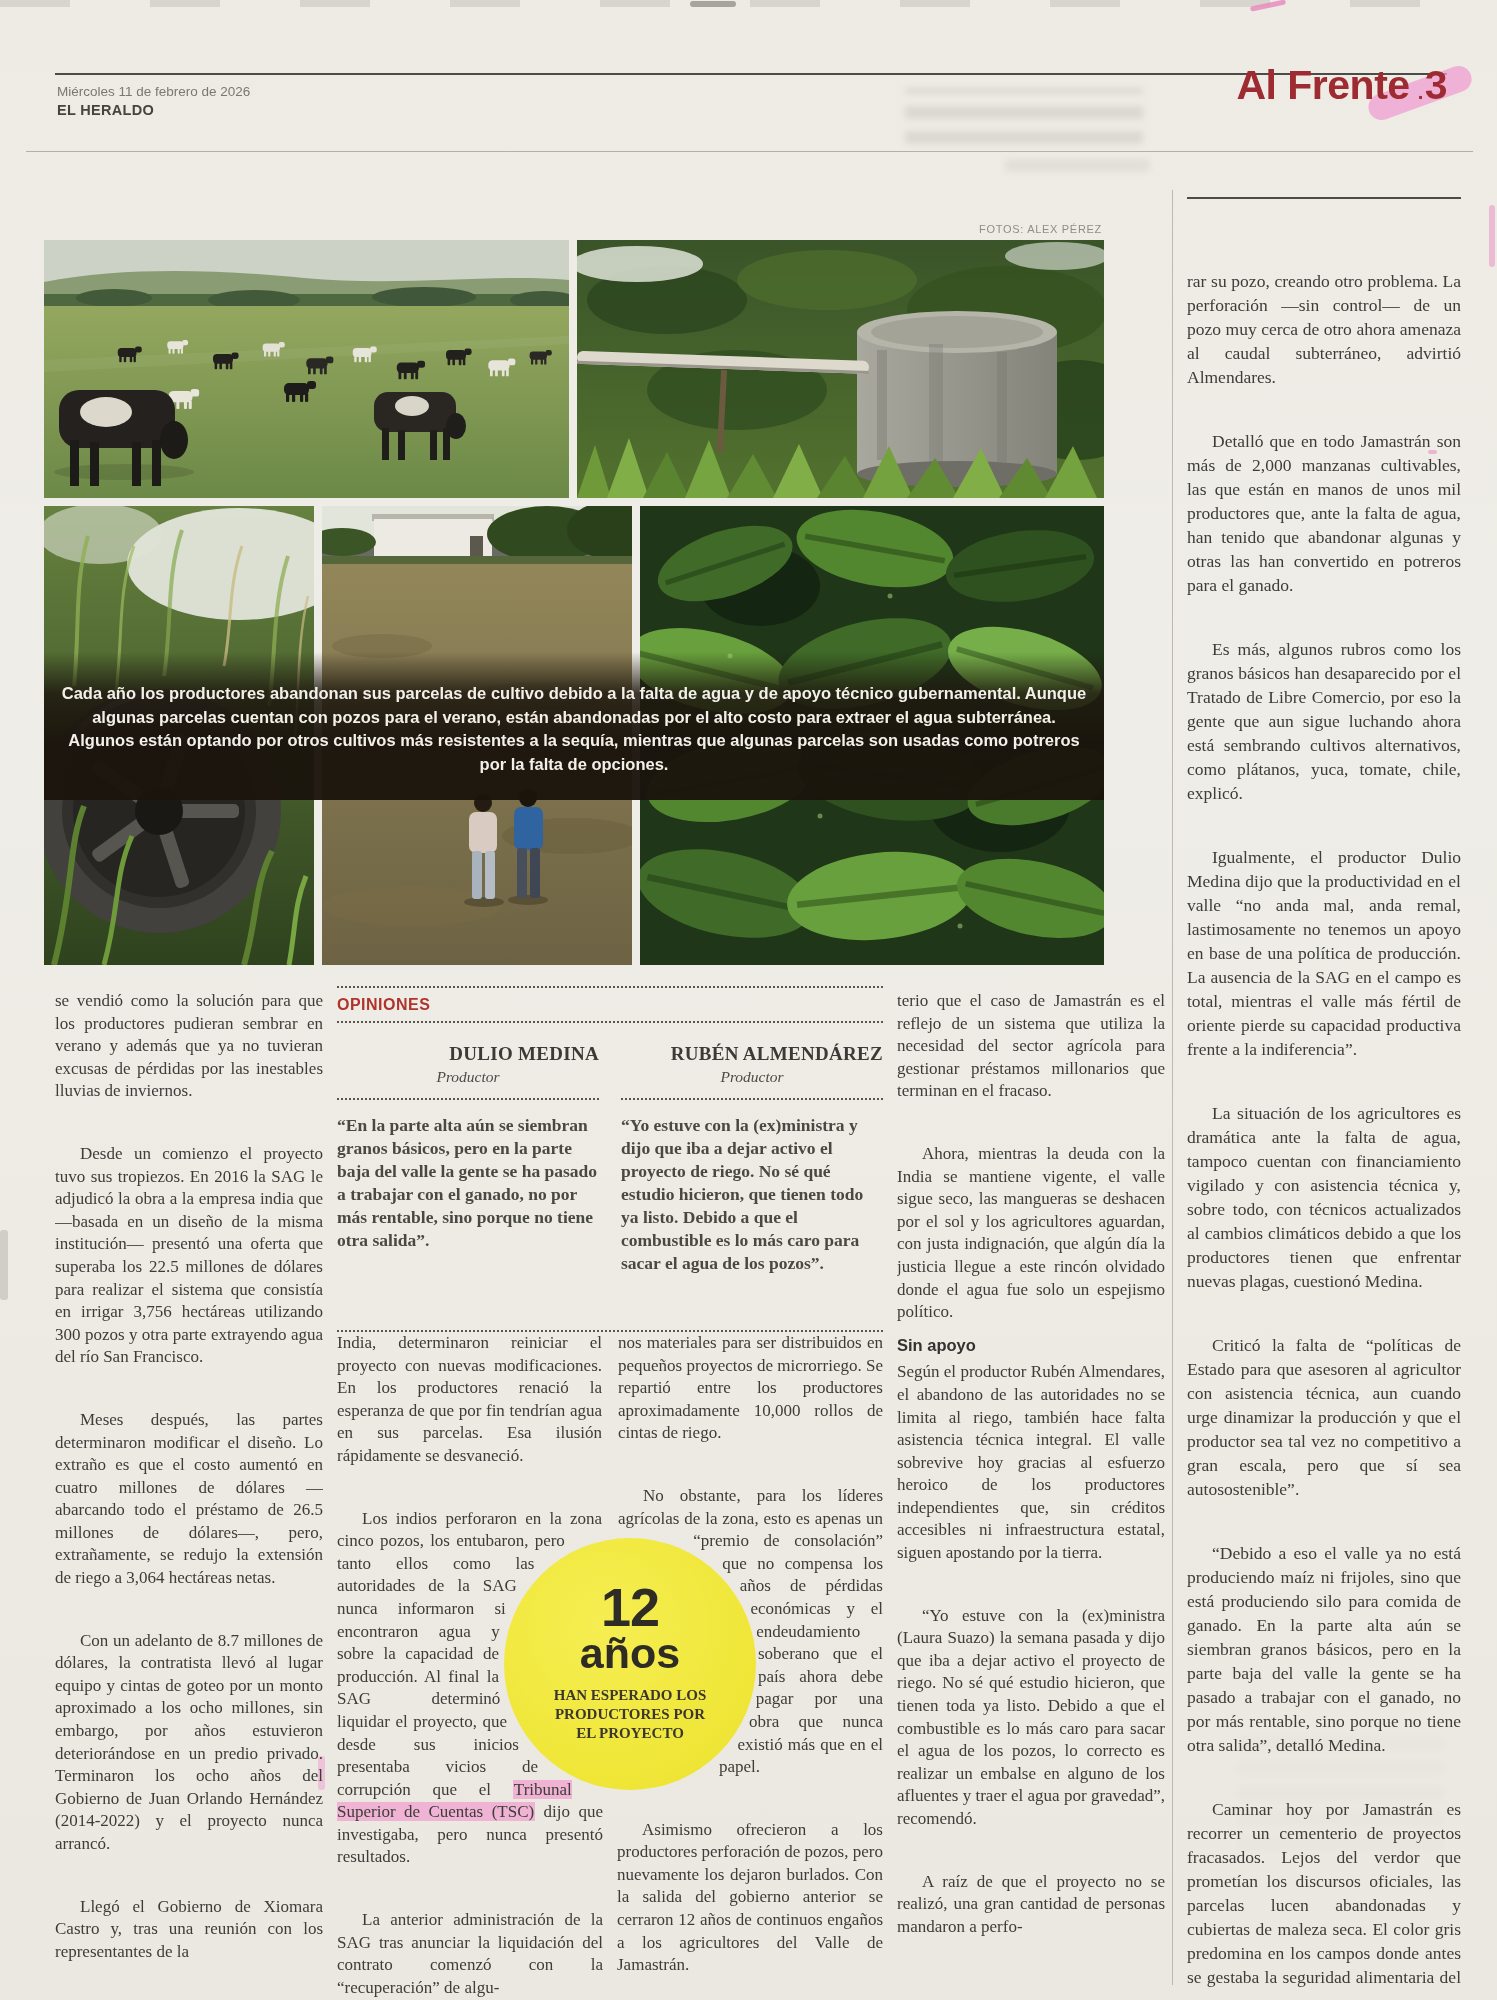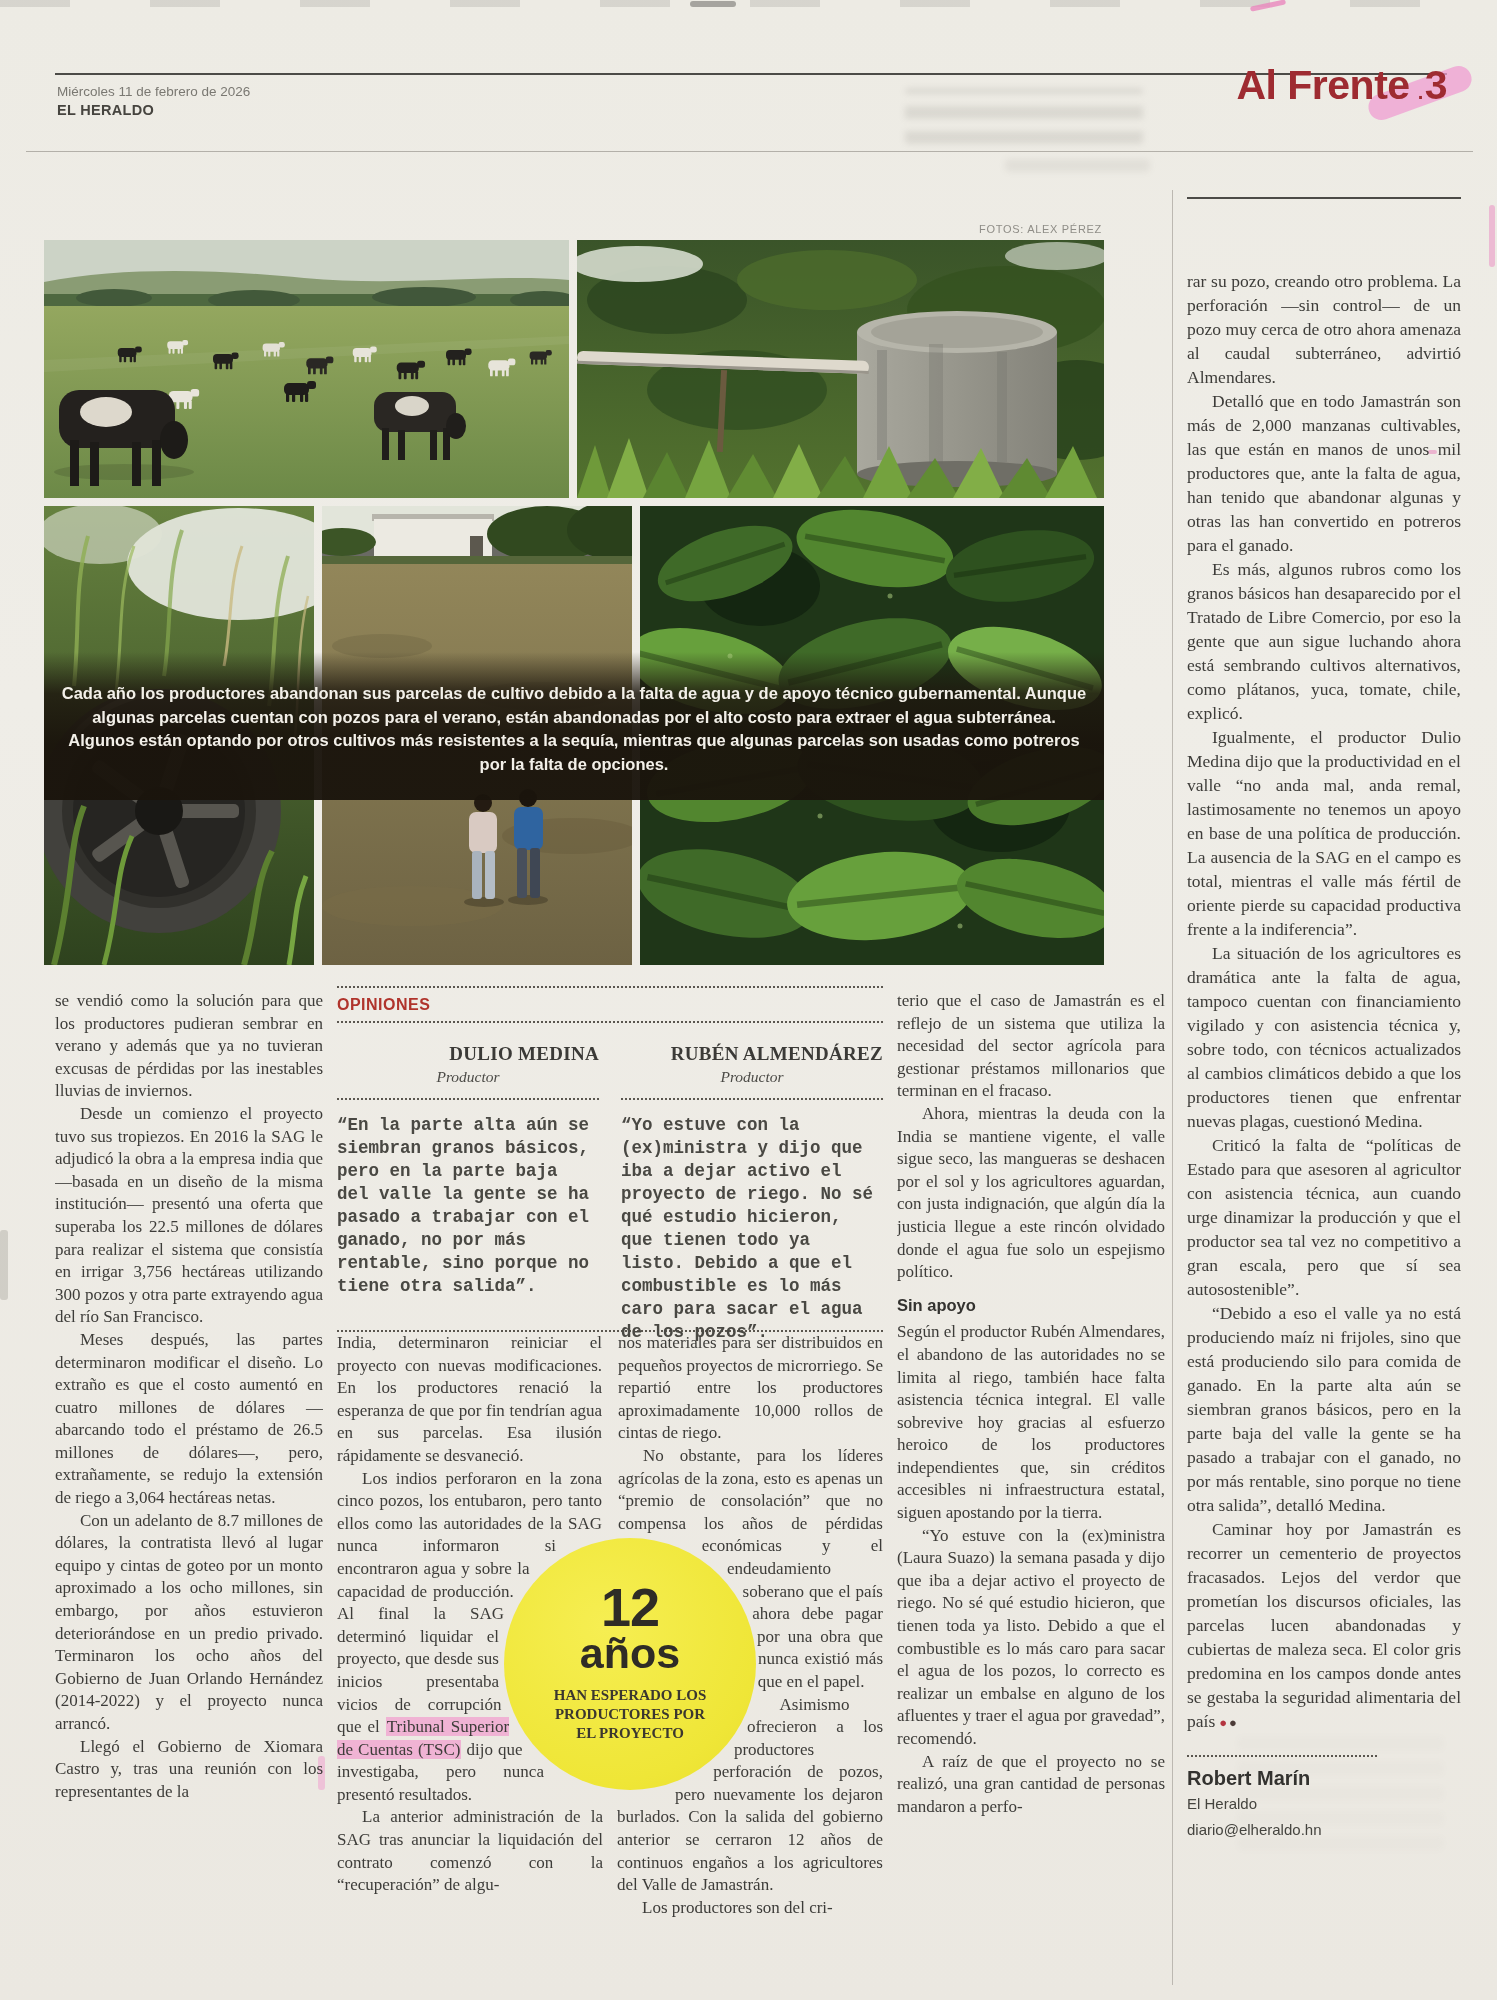--- a/index.html
+++ b/index.html
@@ -50,21 +50,21 @@
   .caption{position:absolute;left:0;bottom:0;width:100%;box-sizing:border-box;z-index:4;
         padding:30px 16px 24px;
         background:linear-gradient(180deg, rgba(30,24,15,0) 0%, rgba(30,24,15,.85) 28%, rgba(26,20,12,.96) 62%);
         font-family:"Liberation Sans",sans-serif;font-weight:bold;font-size:16.5px;
         line-height:1.42;color:#f3f0e9;}
 
   
   .col{position:absolute;font-size:17px;line-height:22.6px;text-align:justify;
        hyphens:auto;-webkit-hyphens:auto;overflow:hidden;}
   .plist p{margin:0;}
-  .plist p + p{text-indent:25px;}
+  .plist p + p{text-indent:25px;margin-top:40px;}
   .col1{left:55px;top:990px;width:268px;height:1012px;}
   .col2{left:337px;top:1332px;width:266px;height:668px;}
   .col3{left:617px;top:1332px;width:266px;height:668px;}
   .col4{left:897px;top:990px;width:268px;height:1012px;}
   .col5{left:1187px;top:197px;width:274px;height:1792px;box-sizing:border-box;
         border-top:2px solid #4c4b47;padding-top:70px;font-size:17.5px;line-height:24px;}
   .subhead{font-family:"Liberation Sans",sans-serif;font-weight:bold;font-size:16.5px;
         color:#33322f;margin:10px 0 5px;text-align:left;}
   mark{background:rgba(243,126,198,.5);color:inherit;padding:0 1px;}
   .float-push-r{float:right;width:1px;height:212px;}
@@ -78,21 +78,21 @@
   
   .opiniones{position:absolute;left:337px;top:986px;width:546px;height:346px;box-sizing:border-box;
         border-top:2px dotted #5a564f;border-bottom:2px dotted #5a564f;}
   .op-head{font-family:"Liberation Sans",sans-serif;font-weight:800;font-size:16px;
         letter-spacing:.5px;color:#b0342c;padding:8px 0 7px;border-bottom:2px dotted #5a564f;}
   .op-cols{display:flex;gap:22px;}
   .op-quote{flex:1;display:flex;flex-direction:column;}
   .op-name{text-align:right;font-weight:bold;font-size:19px;margin-top:20px;color:#3b3a37;letter-spacing:.3px;}
   .op-role{text-align:center;font-style:italic;font-size:15.5px;margin-top:3px;color:#4b4a46;
         padding-bottom:12px;border-bottom:2px dotted #5a564f;}
-  .op-text{font-weight:bold;font-size:17.5px;line-height:23px;color:#494843;margin-top:14px;font-family:Liberation Mono, monospace;}
+  .op-text{font-weight:bold;font-size:17.5px;line-height:23px;color:#494843;margin-top:14px;}
 
   
   .callout{position:absolute;left:504px;top:1538px;width:252px;height:252px;border-radius:50%;
         background:radial-gradient(circle at 40% 35%, #f6ee52, #efe637 70%, #e9de2d);
         display:flex;flex-direction:column;align-items:center;justify-content:center;
         text-align:center;z-index:5;}
   .callout .num{font-family:"Liberation Sans",sans-serif;font-weight:900;font-size:54px;
         line-height:.85;color:#2f2c26;letter-spacing:-1px;}
   .callout .unit{font-family:"Liberation Sans",sans-serif;font-weight:900;font-size:43px;
         line-height:1.05;color:#2f2c26;}

